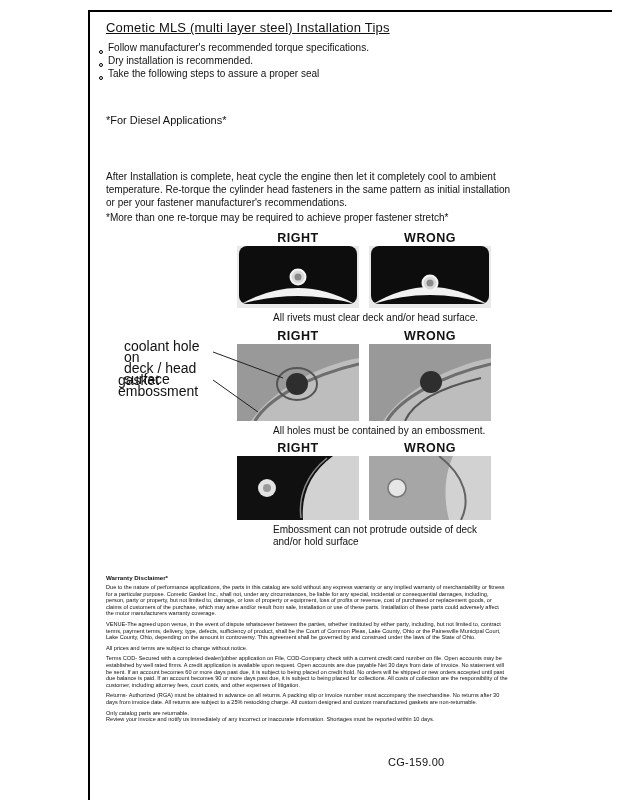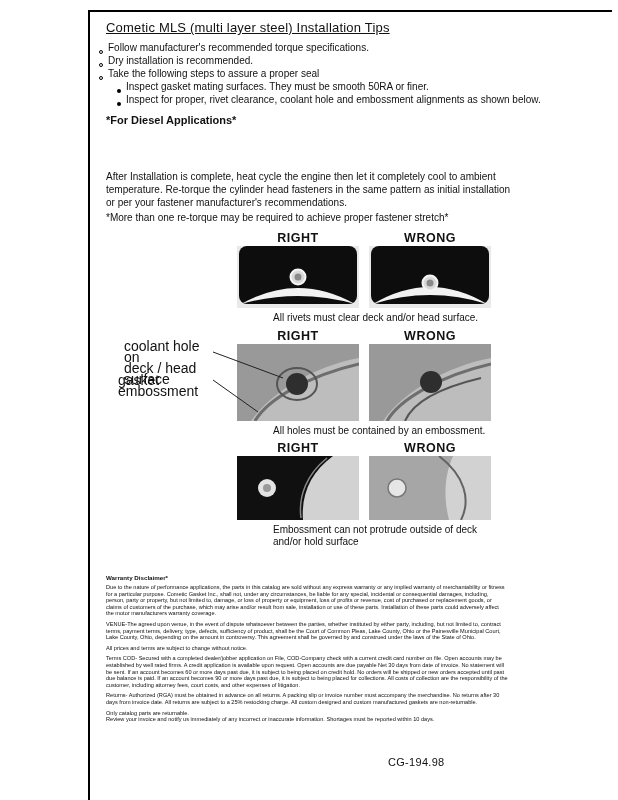--- a/index.html
+++ b/index.html
@@ -39,32 +39,22 @@
     <div class="bullet">
       <span class="marker-ring"></span>
       <span>Dry installation is recommended.</span>
     </div>
     <div class="bullet">
       <span class="marker-ring"></span>
       <span>Take the following steps to assure a proper seal</span>
     </div>
   </div>
 
-  <div class="abs" style="left:117px;top:80px;width:460px;">
-    <div class="bullet">
-      <span class="marker-dot"></span>
-      <span>Inspect gasket mating surfaces.  They must be smooth 50RA or finer.</span>
-    </div>
-    <div class="bullet">
-      <span class="marker-dot"></span>
-      <span>Inspect for proper, rivet clearance, coolant hole and embossment alignments as shown below.</span>
-    </div>
-  </div>
 
-  <div class="abs" style="left:106px;top:114px;font-size:11px;font-weight:bold;">*For Diesel Applications*</div>
+  <div class="abs" style="left:106px;top:114px;font-size:11px;font-weight:normal;">*For Diesel Applications*</div>
   <div class="abs body-txt pre" style="left:106px;top:170px;width:440px;">After Installation is complete, heat cycle the engine then let it completely cool to ambient
 temperature. Re-torque the cylinder head fasteners in the same pattern as initial installation
 or per your fastener manufacturer's recommendations.</div>
   <div class="abs body-txt" style="left:106px;top:211px;width:440px;">*More than one re-torque may be required to achieve proper fastener stretch*</div>
 
   <div class="abs rw" style="left:237px;top:231px;">RIGHT</div>
   <div class="abs rw" style="left:369px;top:231px;">WRONG</div>
 
   <svg class="abs diag" style="left:237px;top:246px;height:62px;" viewBox="0 0 122 62">
     <rect width="122" height="62" fill="#e9e9e9"></rect>
@@ -134,15 +124,15 @@
     <div class="disc-h">Warranty Disclaimer*</div>
     <div class="disc">Due to the nature of performance applications, the parts in this catalog are sold without any express warranty or any implied warranty of merchantability or fitness for a particular purpose.  Cometic Gasket Inc., shall not, under any circumstances, be liable for any special, incidental or consequential damages, including, person, party or property, but not limited to, damage, or loss of property or equipment, loss of profits or revenue, cost of purchased or replacement goods, or claims of customers of the purchase, which may arise and/or result from sale, installation or use of these parts.  Installation of these parts could adversely affect the motor manufacturers warranty coverage.</div>
     <div class="disc">VENUE-The agreed upon venue, in the event of dispute whatsoever between the parties, whether instituted by either party, including, but not limited to, contract terms, payment terms, delivery, type, defects, sufficiency of product, shall be the Court of Common Pleas, Lake County, Ohio or the Painesville Municipal Court, Lake County, Ohio, depending on the amount in controversy. This agreement shall be governed by and construed under the laws of the State of Ohio.</div>
     <div class="disc">All prices and terms are subject to change without notice.</div>
     <div class="disc">Terms COD- Secured with a completed dealer/jobber application on File, COD-Company check with a current credit card number on file.  Open accounts may be established by well rated firms.  A credit application is available upon request.  Open accounts are due payable Net 30 days from date of invoice.  No statement will be sent.  If an account becomes 60 or more days past due, it is subject to being placed on credit hold.  No orders will be shipped or new orders accepted until past due balance is paid.  If an account becomes 90 or more days past due, it is subject to being placed for collections.  All costs of collection are the responsibility of the customer, including attorney fees, court costs, and other expenses of litigation.</div>
     <div class="disc">Returns- Authorized (RGA) must be obtained in advance on all returns.  A packing slip or invoice number must accompany the merchandise.  No returns after 30 days from invoice date.  All returns are subject to a 25% restocking charge.  All custom designed and custom manufactured gaskets are non-returnable.</div>
     <div class="disc" style="margin-bottom:0;">Only catalog parts are returnable.</div>
     <div class="disc" style="margin-bottom:0;">Review your invoice and notify us immediately of any incorrect or inaccurate information.  Shortages must be reported within 10 days.</div>
   </div>
 
-  <div class="abs footer-code" style="left:388px;top:756px;">CG-194.98</div>
+  <div class="abs footer-code" style="left:388px;top:756px;">CG-159.00</div>
 
 </div>
 
 </body></html>

